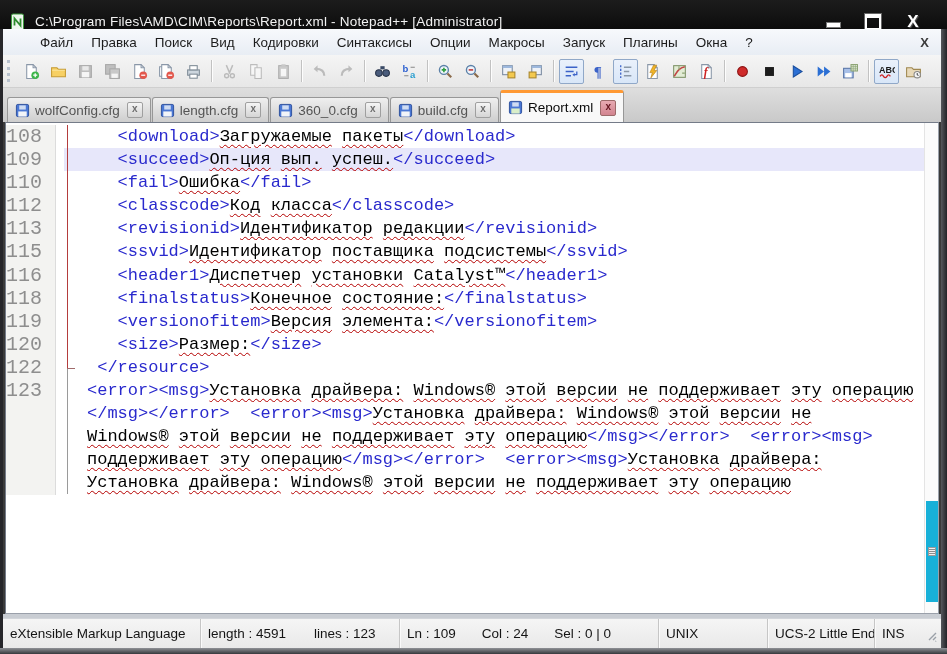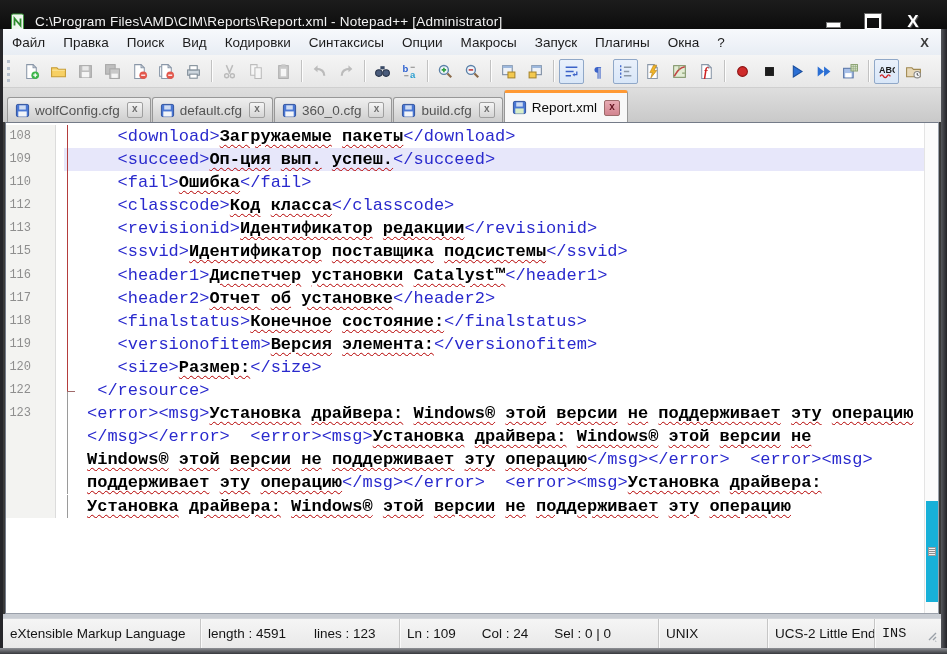--- a/index.html
+++ b/index.html
@@ -43,48 +43,48 @@
     background:linear-gradient(#f5f5f5,#d5d5d5);color:#6d6d6d;font-size:10px;line-height:12px;
     text-align:center;font-weight:bold;margin-left:2px;}
   .tab.active .tclose{background:linear-gradient(#e7aab2,#d2848f);border-color:#9c6a6a;color:#641420;}
   
   .editor{position:absolute;left:5px;top:122px;width:934px;height:492px;
     border:1px solid #747b88;border-right-color:#9aa0aa;border-bottom-color:#9aa0aa;
     background:#fff;box-sizing:border-box;}
   .rows{position:absolute;left:0;top:0;right:14px;bottom:0;overflow:hidden;padding-top:2px;}
   .row{display:flex;height:23.1px;line-height:23.1px;font-family:"Liberation Mono",monospace;font-size:17px;}
   .num{width:50px;background:#f3f3f1;color:#8e8e8e;text-align:right;
-    padding-right:24px;box-sizing:border-box;font-size:12px;border-right:1px solid #dcdcdc;flex:none;}
+    padding-right:24px;box-sizing:border-box;font-size:20px;border-right:1px solid #dcdcdc;flex:none;}
   .gap{width:8px;background:#fff;flex:none;}
   .fold{width:8px;position:relative;flex:none;}
   .fl{position:absolute;left:3px;width:1px;display:block;}
   .fl.t{top:0;height:54%;}
   .fl.b{top:54%;height:46%;}
   .fd{position:absolute;left:3px;top:53%;width:8px;height:1px;background:#a06a6a;display:block;}
   .txt{flex:1;white-space:pre;color:#000;overflow:hidden;padding-left:15px;}
   .row.cur .fold,.row.cur .txt{background:var(--current-line-bg);}
   .tg{color:var(--tag);}
-  .ct{font-weight:bold;color:var(--content);}
+  .ct{font-weight:normal;color:var(--content);}
   .ct .w{text-decoration-line:underline;text-decoration-style:wavy;
     text-decoration-color:var(--spell-underline);text-decoration-thickness:1px;text-underline-offset:3px;}
   .vscroll{position:absolute;right:0;top:0;width:14px;bottom:0;background:#fbfbfb;
     border-left:1px solid #e4e4e4;box-sizing:border-box;}
   .vthumb{position:absolute;left:1px;width:12px;top:378px;height:101px;background:var(--scroll-thumb);}
   .vgrip{position:absolute;left:2px;right:2px;top:46px;height:9px;background:#f0f0f0;
     border:1px solid #9a9a9a;box-sizing:border-box;}
   .vgrip i{display:block;height:1px;background:#8c8c8c;margin:1px 0;}
   .belowpad{position:absolute;left:3px;top:614px;width:938px;height:4px;background:#c9cdd3;}
   
   .status{position:absolute;left:3px;top:618px;width:938px;height:30px;
     background:linear-gradient(#f5f5f5,#e9e9e9);border-top:1px solid #d2d5da;
     display:flex;align-items:stretch;font-size:13.5px;color:#141414;box-sizing:border-box;}
   .sec{display:flex;align-items:center;padding-left:7px;box-sizing:border-box;overflow:hidden;white-space:nowrap;}
   .ssep{width:1px;background:#c6c6c6;box-shadow:1px 0 0 #fafafa;flex:none;}
   .s1{width:197px;}.s2{width:198px;gap:28px;}.s3{width:258px;gap:26px;}
-  .s4{width:108px;}.s5{width:106px;}.s6{width:38px;font-family:Liberation Mono, monospace;}
+  .s4{width:108px;}.s5{width:106px;}.s6{width:38px;}
   .sgrip{margin-left:auto;align-self:flex-end;margin-right:2px;margin-bottom:2px;}
   .frameB{position:absolute;left:0;top:648px;width:947px;height:6px;background:linear-gradient(#8f9196,#36383c);}
   .frameL{position:absolute;left:0;top:29px;width:3px;height:625px;background:#26262a;}
   .frameR{position:absolute;right:0;top:29px;width:6px;height:625px;background:linear-gradient(90deg,#55575c,#232327);}
 </style>
 </head>
 <body>
 
 <div class="win">
 
@@ -103,21 +103,21 @@
       <span class="tbtn">
           <span class="glyph-max"></span>
         </span>
       <span class="tbtn">
           <span class="glyph-close">X</span>
         </span>
     </span>
   </div>
 
   <div class="menubar">
-    <span id="menuItems" style="display:flex;">
+    <span id="menuItems" style="display:flex;margin-left:28px;">
         <span class="mi">Файл</span>
         <span class="mi">Правка</span>
         <span class="mi">Поиск</span>
         <span class="mi">Вид</span>
         <span class="mi">Кодировки</span>
         <span class="mi">Синтаксисы</span>
         <span class="mi">Опции</span>
         <span class="mi">Макросы</span>
         <span class="mi">Запуск</span>
         <span class="mi">Плагины</span>
@@ -357,21 +357,21 @@
         </svg>
         <span class="tlabel">wolfConfig.cfg</span>
         <span class="tclose">x</span>
       </div>
       <div class="tab">
         <svg width="15" height="15" viewBox="0 0 16 16">
           <rect x="1.5" y="1.5" width="13" height="13" rx="1.5" fill="#4a77d4" stroke="#2c4f9c"></rect>
           <rect x="4.5" y="2.5" width="7" height="4.5" fill="#cfdcf2"></rect>
           <rect x="3.5" y="9" width="9" height="5.5" fill="#f2f4f8"></rect>
         </svg>
-        <span class="tlabel">default.cfg</span>
+        <span class="tlabel">length.cfg</span>
         <span class="tclose">x</span>
       </div>
       <div class="tab">
         <svg width="15" height="15" viewBox="0 0 16 16">
           <rect x="1.5" y="1.5" width="13" height="13" rx="1.5" fill="#4a77d4" stroke="#2c4f9c"></rect>
           <rect x="4.5" y="2.5" width="7" height="4.5" fill="#cfdcf2"></rect>
           <rect x="3.5" y="9" width="9" height="5.5" fill="#f2f4f8"></rect>
         </svg>
         <span class="tlabel">360_0.cfg</span>
         <span class="tclose">x</span>
@@ -453,29 +453,20 @@
           <span class="txt"><span class="tg">   &lt;ssvid&gt;</span><span class="ct"><span class="w">Идентификатор</span> <span class="w">поставщика</span> <span class="w">подсистемы</span></span><span class="tg">&lt;/ssvid&gt;</span></span>
         </div>
         <div class="row">
           <span class="num">116</span>
           <span class="gap"></span>
           <span class="fold">
             <i class="fl t" style="background: rgb(180, 61, 61);"></i>
             <i class="fl b" style="background: rgb(180, 61, 61);"></i>
           </span>
           <span class="txt"><span class="tg">   &lt;header1&gt;</span><span class="ct"><span class="w">Диспетчер</span> <span class="w">установки</span> <span class="w">Catalyst™</span></span><span class="tg">&lt;/header1&gt;</span></span>
-        </div>
-        <div class="row">
-          <span class="num">117</span>
-          <span class="gap"></span>
-          <span class="fold">
-            <i class="fl t" style="background: rgb(180, 61, 61);"></i>
-            <i class="fl b" style="background: rgb(180, 61, 61);"></i>
-          </span>
-          <span class="txt"><span class="tg">   &lt;header2&gt;</span><span class="ct"><span class="w">Отчет</span> <span class="w">об</span> <span class="w">установке</span></span><span class="tg">&lt;/header2&gt;</span></span>
         </div>
         <div class="row">
           <span class="num">118</span>
           <span class="gap"></span>
           <span class="fold">
             <i class="fl t" style="background: rgb(180, 61, 61);"></i>
             <i class="fl b" style="background: rgb(180, 61, 61);"></i>
           </span>
           <span class="txt"><span class="tg">   &lt;finalstatus&gt;</span><span class="ct"><span class="w">Конечное</span> <span class="w">состояние:</span></span><span class="tg">&lt;/finalstatus&gt;</span></span>
         </div>

